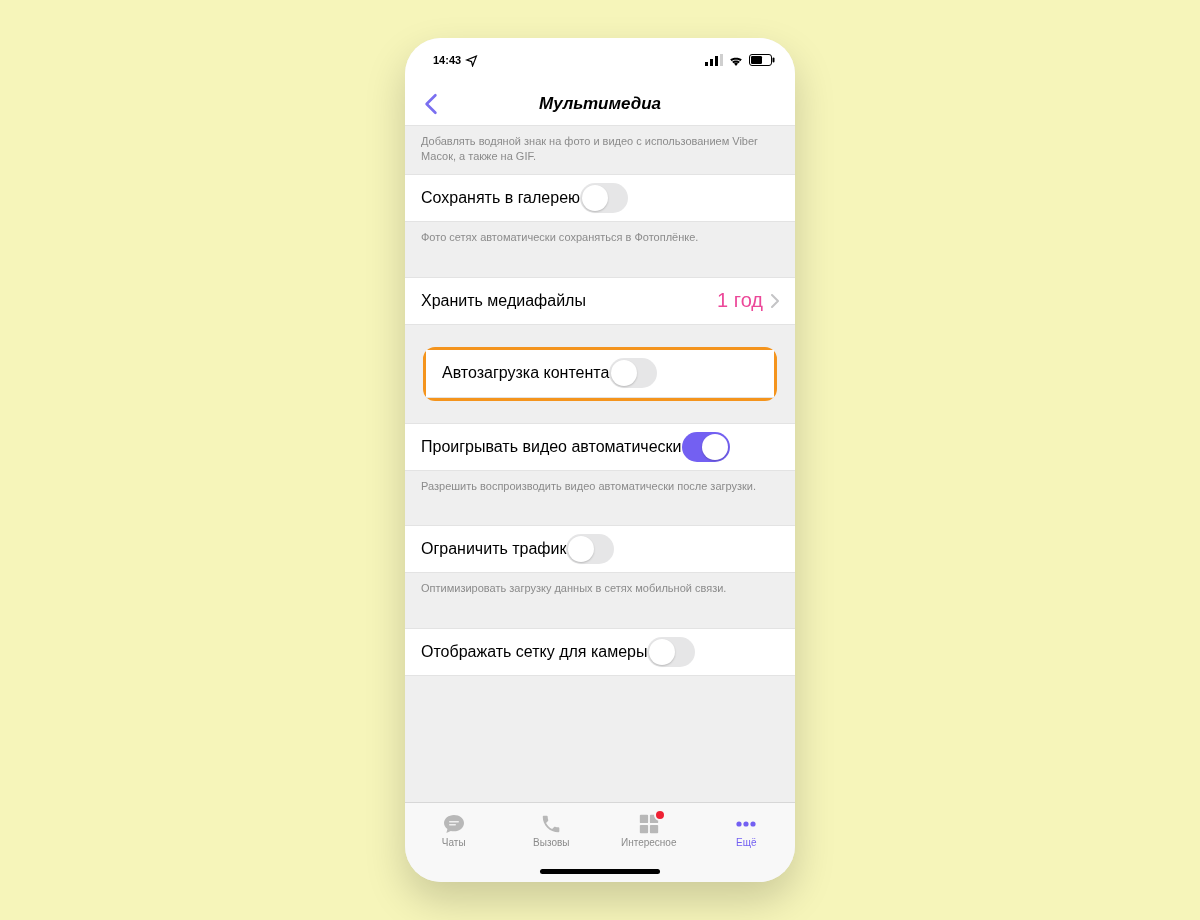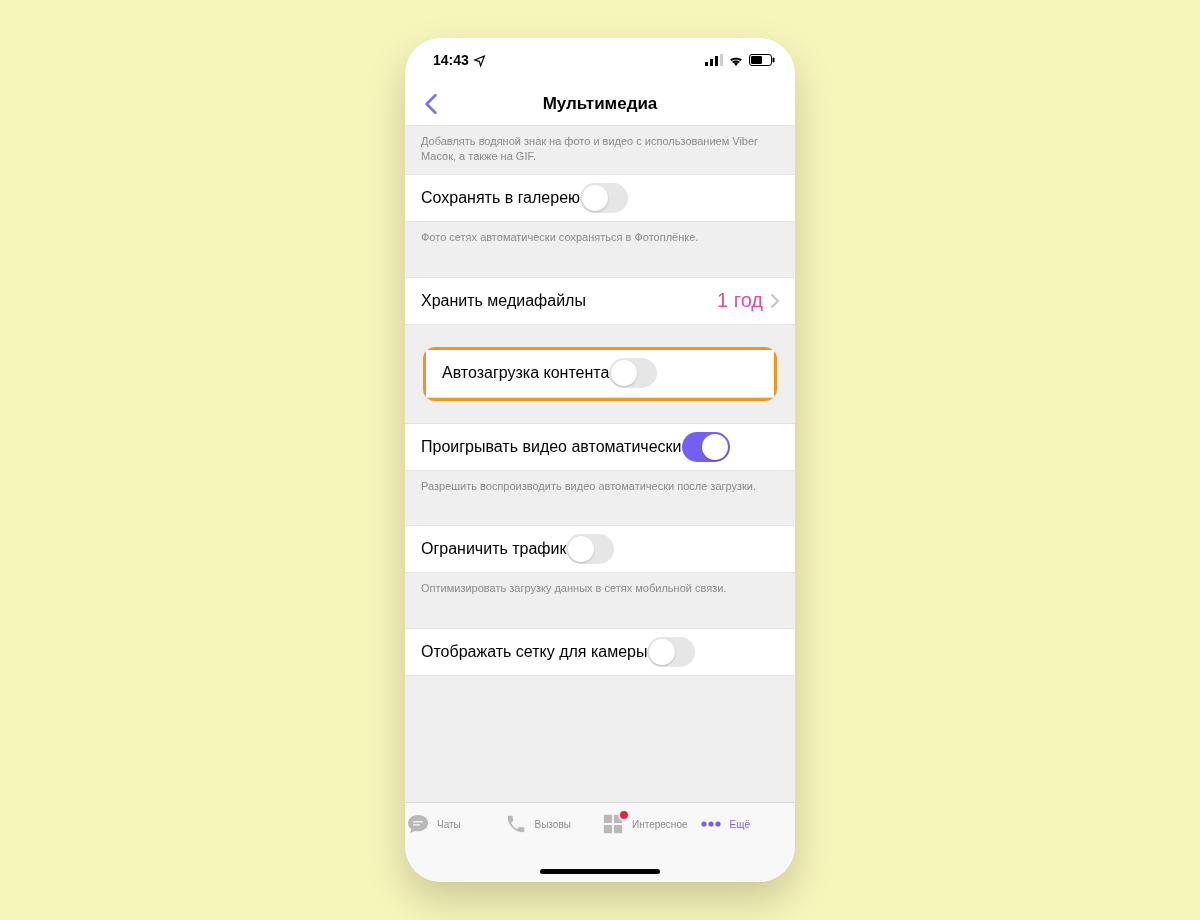--- a/index.html
+++ b/index.html
@@ -23,21 +23,21 @@
     position: relative;
   }
   
   .statusbar {
     height: 44px;
     background: #fff;
     display: flex;
     align-items: center;
     justify-content: space-between;
     padding: 0 20px 0 28px;
-    font-size: 14px;
+    font-size: 11px;
     font-weight: 600;
     color: #000;
   }
   .statusbar .left { display: flex; align-items: center; gap: 4px; }
   .statusbar .right { display: flex; align-items: center; gap: 5px; }
   .loc-icon svg, .sig-icon svg, .wifi-icon svg, .batt-icon svg { display: block; }
   
   .navheader {
     height: 44px;
     background: #fff;
@@ -52,20 +52,21 @@
     display: flex; align-items: center; justify-content: center;
     color: #7a6ff0;
     cursor: pointer;
   }
   .nav-title {
     flex: 1;
     text-align: center;
     font-size: 17px;
     font-weight: 600;
     color: #000;
+    font-style: italic;
   }
   
   .content {
     flex: 1;
     background: #efefef;
     overflow: hidden;
   }
   .desc {
     padding: 8px 16px 10px;
     font-size: 11px;
@@ -137,23 +138,23 @@
     border-top: 1px solid #d7d7d7;
     display: flex;
     justify-content: space-around;
     align-items: flex-start;
     padding-top: 8px;
     position: relative;
   }
   .tab {
     flex: 1;
     display: flex;
-    flex-direction: row;
-    align-items: center;
-    gap: 6px;
+    flex-direction: column;
+    align-items: center;
+    gap: 0;
     font-size: 10px;
     color: #8b8b8b;
     cursor: pointer;
   }
   .tab.active { color: #7360f2; }
   .tab .ticon { width: 26px; height: 26px; display:flex; align-items:center; justify-content:center; position:relative; }
   .badge {
     position: absolute;
     top: -2px; right: -4px;
     width: 12px; height: 12px;

